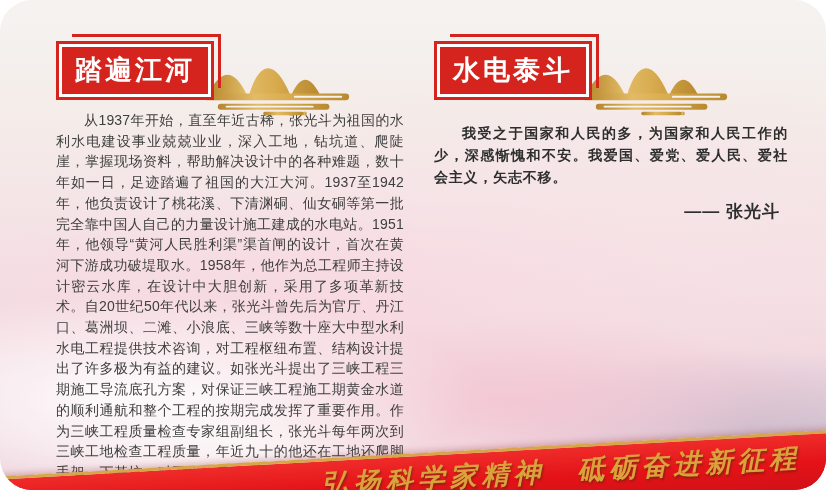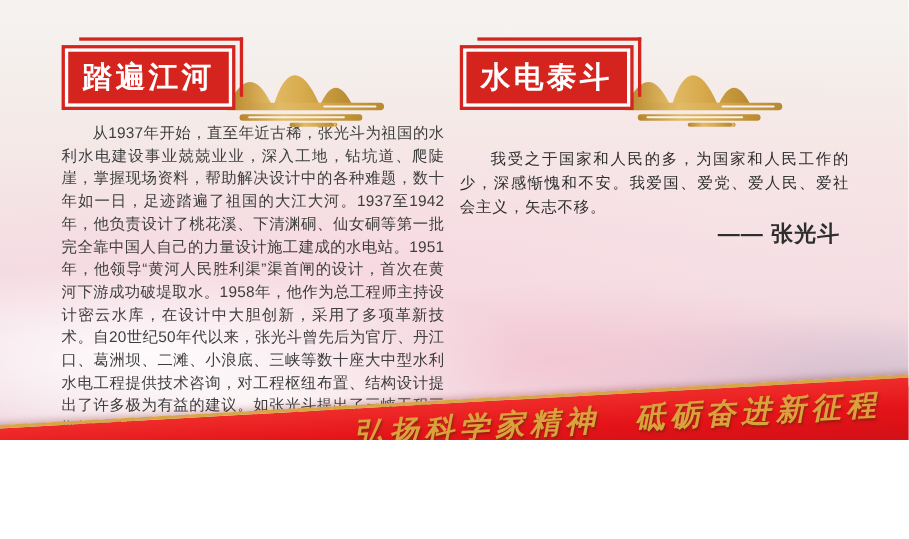--- a/index.html
+++ b/index.html
@@ -1,33 +1,34 @@
 <!DOCTYPE html>
 <html><head>
 <meta charset="utf-8">
 <style>
   * { margin:0; padding:0; box-sizing:border-box; }
   html,body { width:826px; height:490px; overflow:hidden; }
   body { font-family:"Liberation Sans", sans-serif; }
 
   .stage{
-    position:relative; width:826px; height:400px; overflow:hidden;
+    position:relative; width:826px; height:490px; overflow:hidden;
     background:
       radial-gradient(60% 28% at 16% 80%, rgba(255,255,255,0.9), rgba(255,255,255,0) 70%),
       radial-gradient(52% 24% at 62% 82%, rgba(243,199,212,0.95), rgba(243,199,212,0) 72%),
       radial-gradient(46% 22% at 91% 87%, rgba(186,176,197,0.65), rgba(186,176,197,0) 70%),
       radial-gradient(70% 34% at 40% 62%, rgba(248,216,225,0.85), rgba(248,216,225,0) 70%),
       radial-gradient(85% 42% at 72% 46%, rgba(247,227,230,0.75), rgba(247,227,230,0) 78%),
       radial-gradient(55% 20% at 30% 90%, rgba(252,245,246,0.9), rgba(252,245,246,0) 70%),
       linear-gradient(180deg, #f5f3f0 0%, #f4ece9 25%, #f4dfe4 55%, #f1d6de 80%, #edd3dc 100%);
+    border-radius: 32px;
   }
 
   .panel{ position:absolute; top:36px; }
   .panel-left{ left:56px; width:348px; }
-  .panel-right{ left:418px; width:354px; }
+  .panel-right{ left:434px; width:354px; }
 
   .panel-header{ position:relative; height:74px; }
 
   .badge{
     position:relative; display:inline-block; margin-top:8px; margin-left:3px;
     background:#d5231d; border:3px solid #fff; box-shadow:0 0 0 3px #d5231d;
     padding:5px 13px 6px 13px; z-index:2;
   }
   .badge::after{
     content:""; position:absolute; top:-13px; right:-13px;
@@ -40,26 +41,26 @@
     font-family:"Liberation Sans", sans-serif; white-space:nowrap;
   }
 
   .deco{ position:absolute; left:146px; top:18px; width:158px; height:62px; z-index:1; }
 
   .body-text{
     font-size:14px; line-height:20.7px; text-align:justify; text-indent:2em;
     color:#3e3e3e; letter-spacing:0.2px;
   }
   .quote-text{
-    margin-top:23px; font-size:14px; line-height:22px; text-align:justify; text-indent:2em;
-    color:#2e2e2e; font-weight:normal; letter-spacing:0.8px;
+    margin-top:12px; font-size:14px; line-height:22px; text-align:justify; text-indent:2em;
+    color:#2e2e2e; font-weight:bold; letter-spacing:0.8px;
   }
   .attribution{
-    text-align:right; padding-right:8px;
-    font-size:20px; font-weight:bold; color:#2e2e2e; letter-spacing:1px;
+    margin-top:12px; text-align:right; padding-right:8px;
+    font-size:17px; font-weight:bold; color:#2e2e2e; letter-spacing:1px;
   }
 
   .ribbon{ position:absolute; left:0; bottom:0; width:826px; height:120px; pointer-events:none; }
   .ribbon-back{
     position:absolute; left:-40px; bottom:-36px; width:920px; height:62px;
     background:#ad1117; transform:rotate(-3.2deg);
   }
   .ribbon-front{
     position:absolute; left:-40px; bottom:-27px; width:920px; height:64px;
     background:linear-gradient(180deg,#ef2c2a 0%, #e41318 45%, #cf1017 100%);

